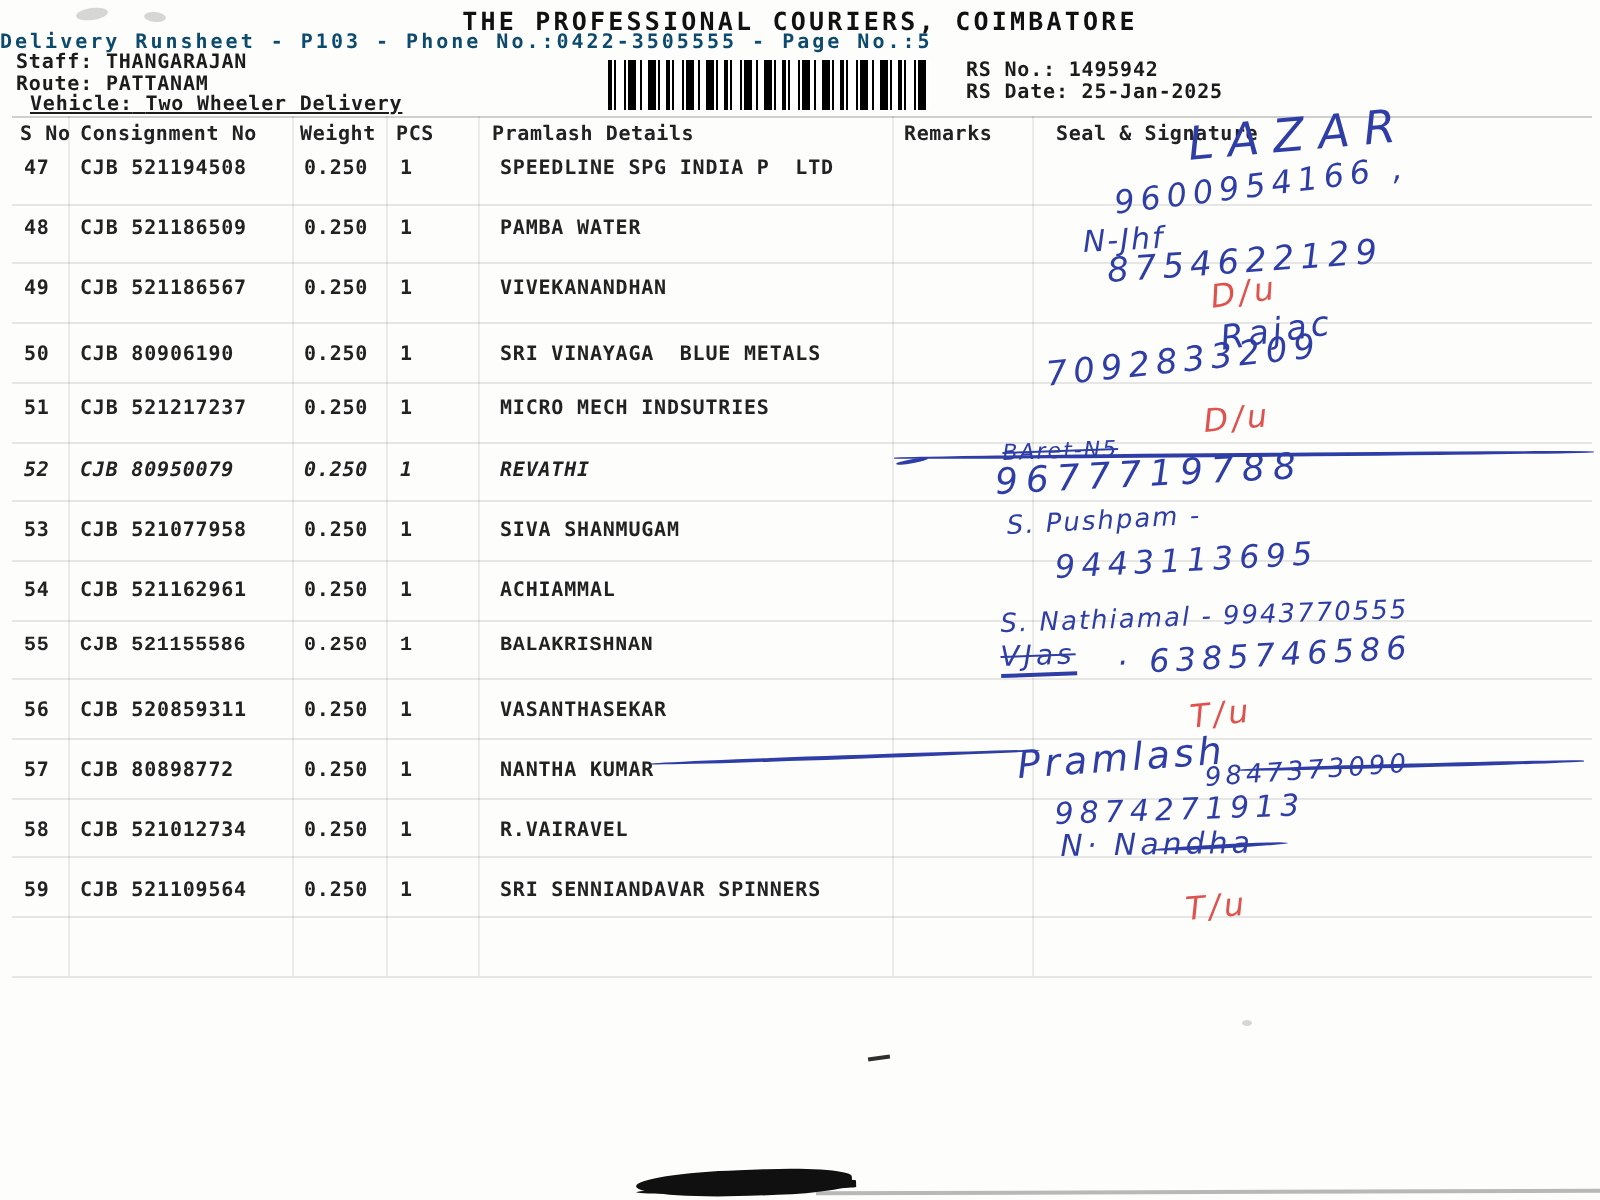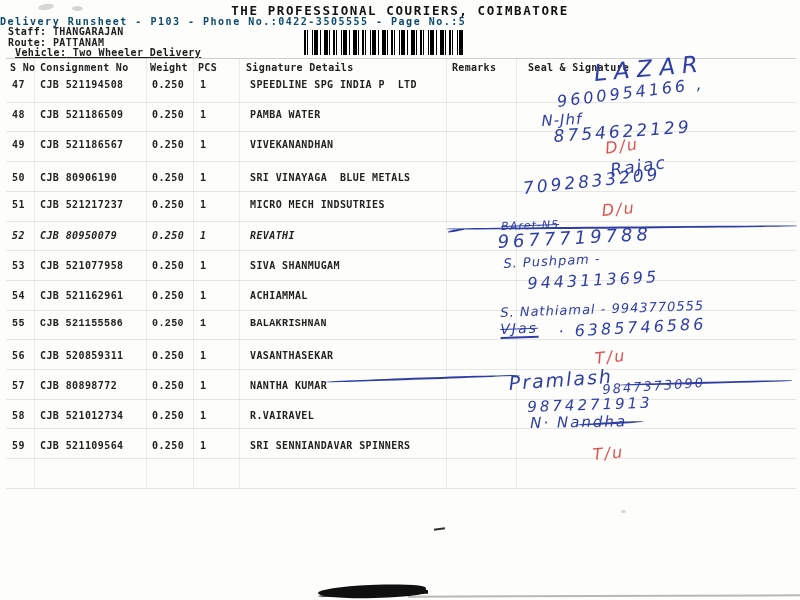--- a/index.html
+++ b/index.html
@@ -68,20 +68,24 @@
   <div class="doc-subtitle">Delivery Runsheet - P103 - Phone No.:0422-3505555 - Page No.:5</div>
 
   <div class="meta-left">
     <div class="m-line"><span>Staff:</span> <span>THANGARAJAN</span></div>
     <div class="m-line"><span>Route:</span> <span>PATTANAM</span></div>
     <div class="m-line indent"><span>Vehicle:</span> <span>Two Wheeler Delivery</span></div>
   </div>
 
   <div class="barcode"></div>
 
+  <div class="meta-right">
+    <div class="m-line"><span>RS No.:</span> <span>1495942</span></div>
+    <div class="m-line"><span>RS Date:</span> <span>25-Jan-2025</span></div>
+  </div>
 
   <div id="grid-layer">
       <div class="grid-h top" style="top: 58px;"></div>
       <div class="grid-h" style="top: 101.7px;"></div>
       <div class="grid-h" style="top: 131.4px;"></div>
       <div class="grid-h" style="top: 161.1px;"></div>
       <div class="grid-h" style="top: 190.8px;"></div>
       <div class="grid-h" style="top: 220.5px;"></div>
       <div class="grid-h" style="top: 250.2px;"></div>
       <div class="grid-h" style="top: 279.9px;"></div>
@@ -98,21 +102,21 @@
       <div class="grid-v" style="left: 239px;"></div>
       <div class="grid-v" style="left: 446px;"></div>
       <div class="grid-v" style="left: 516px;"></div>
     </div>
 
   <div class="thead">
     <span style="left:10px">S No</span>
     <span style="left:40px">Consignment No</span>
     <span style="left:150px">Weight</span>
     <span style="left:198px">PCS</span>
-    <span style="left:246px">Signature Details</span>
+    <span style="left:246px">Pramlash Details</span>
     <span style="left:452px">Remarks</span>
     <span style="left:528px">Seal &amp; Signature</span>
   </div>
 
   <div id="rows-layer">
       <div class="trow" style="top: 79px;">
         <span class="c-sno">47</span>
         <span class="c-con">CJB 521194508</span>
         <span class="c-wt">0.250</span>
         <span class="c-pcs">1</span>

